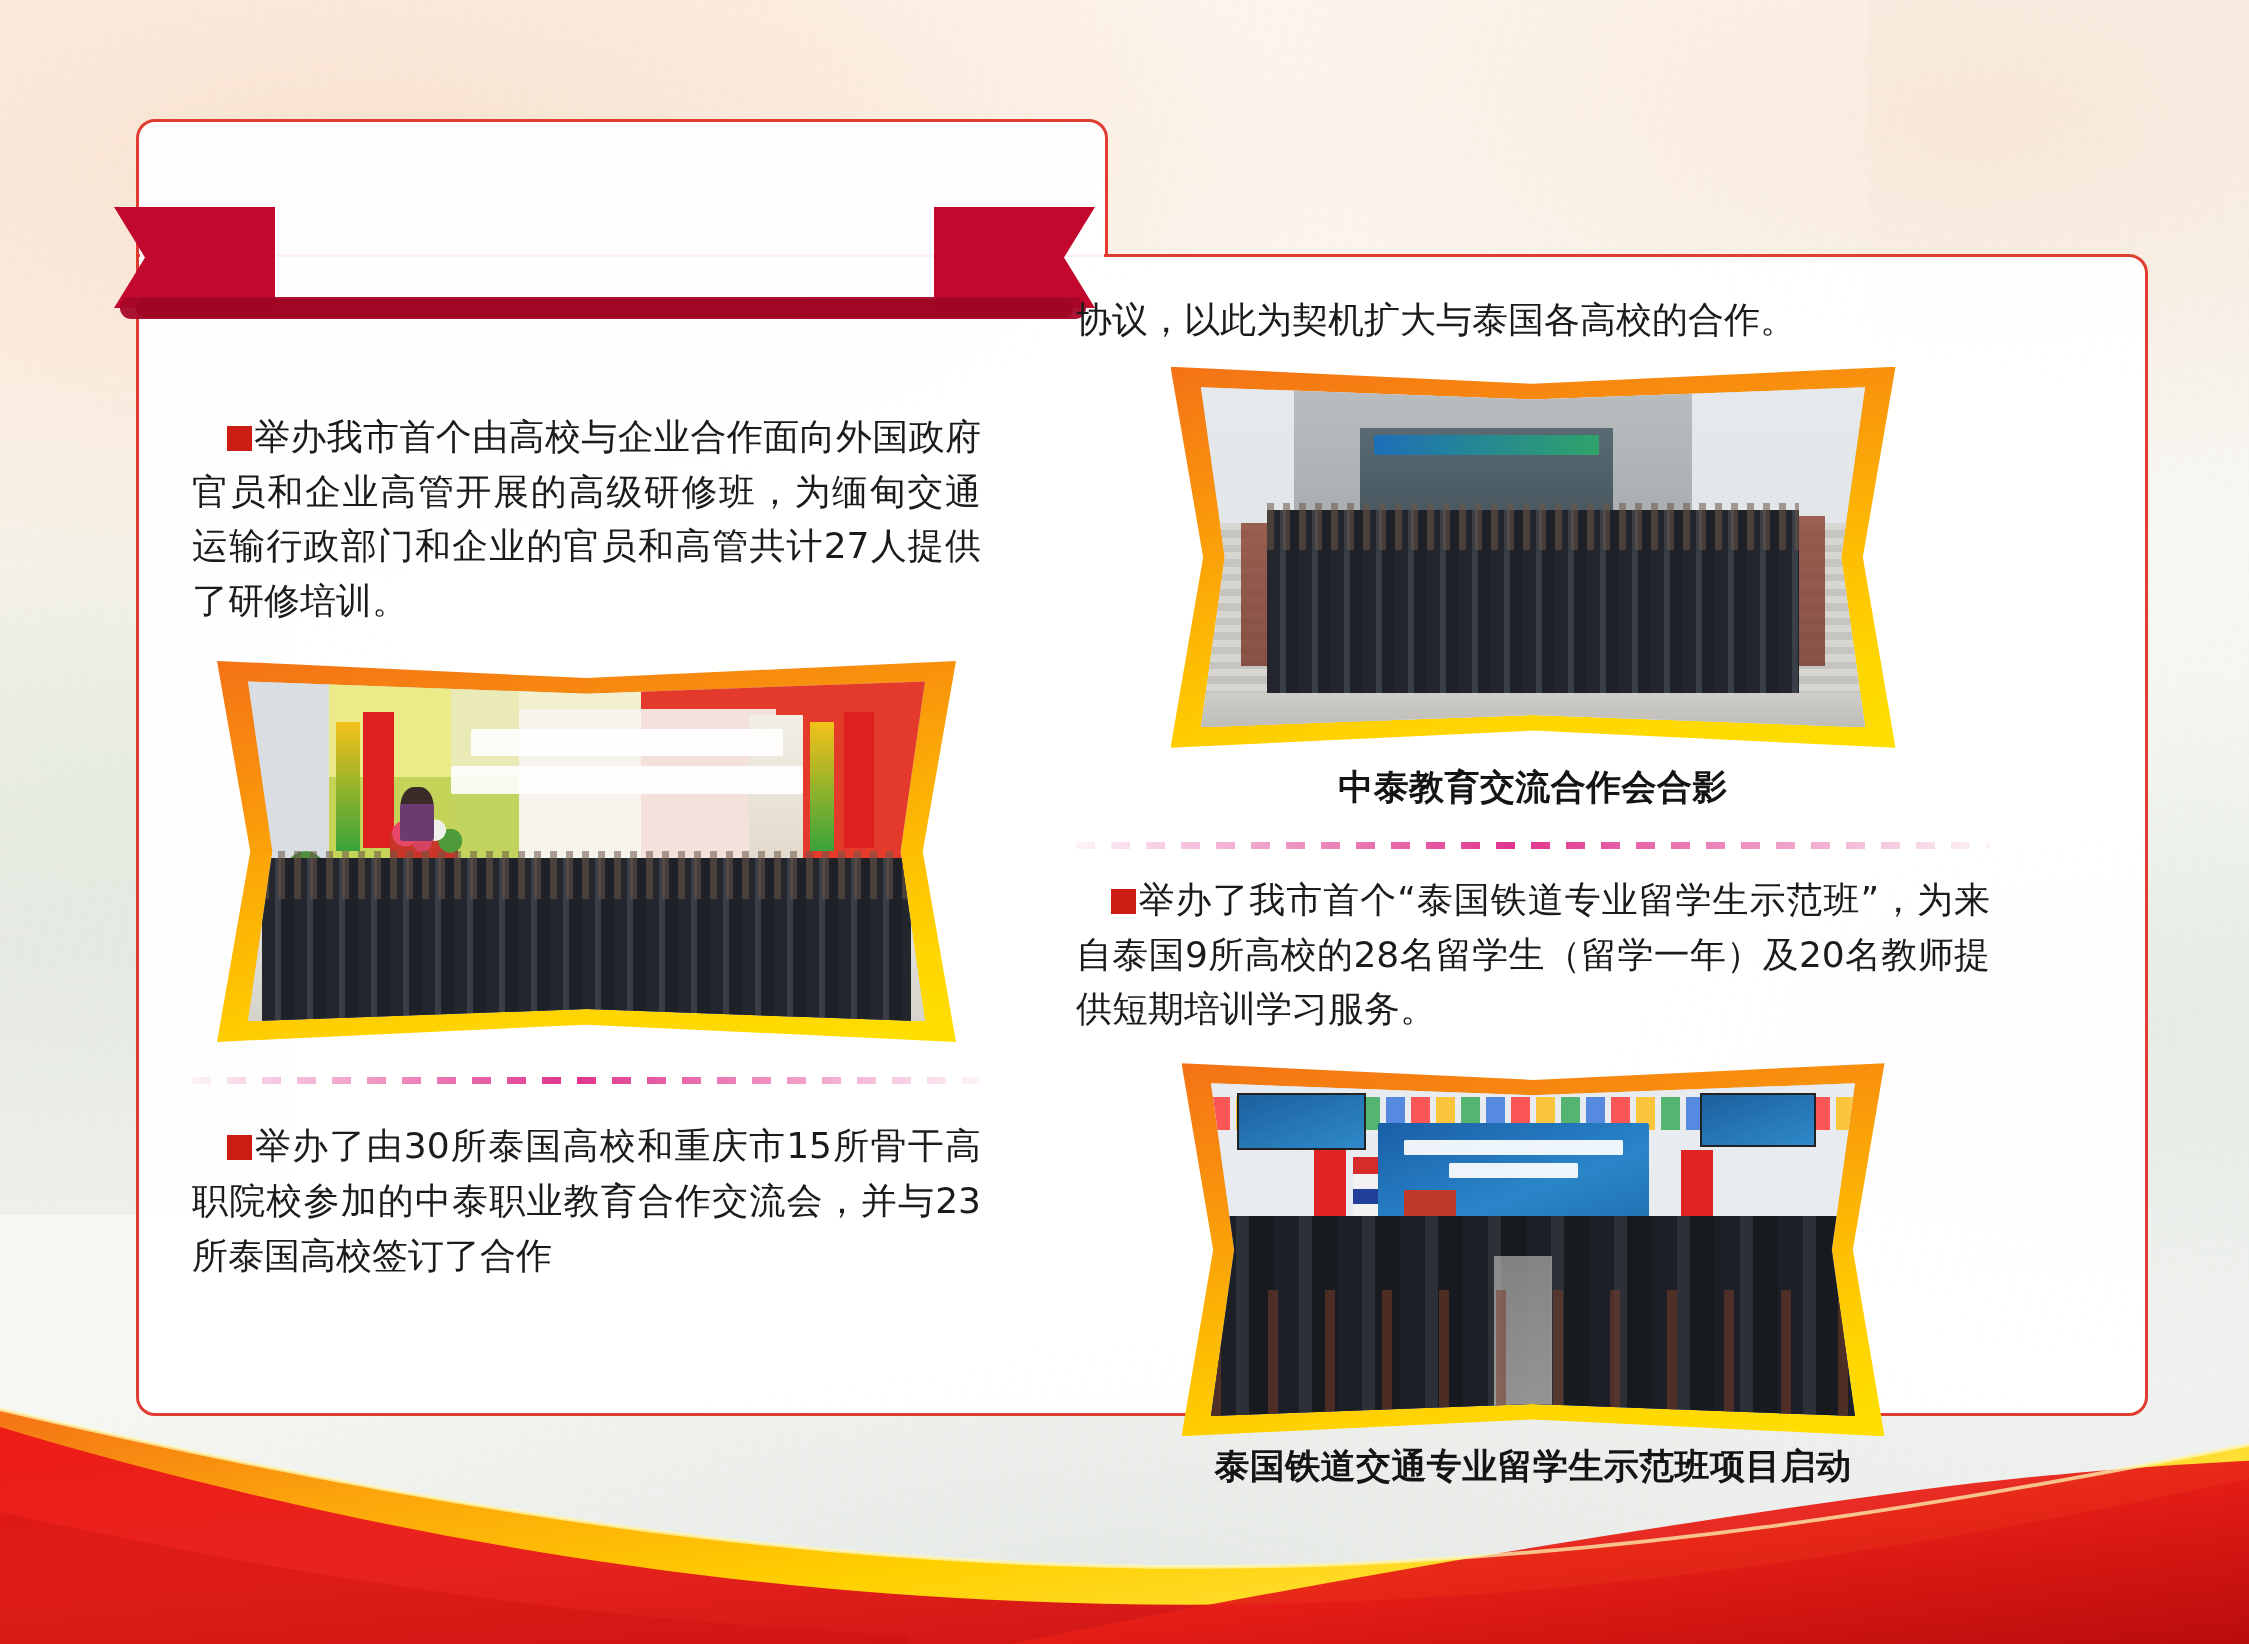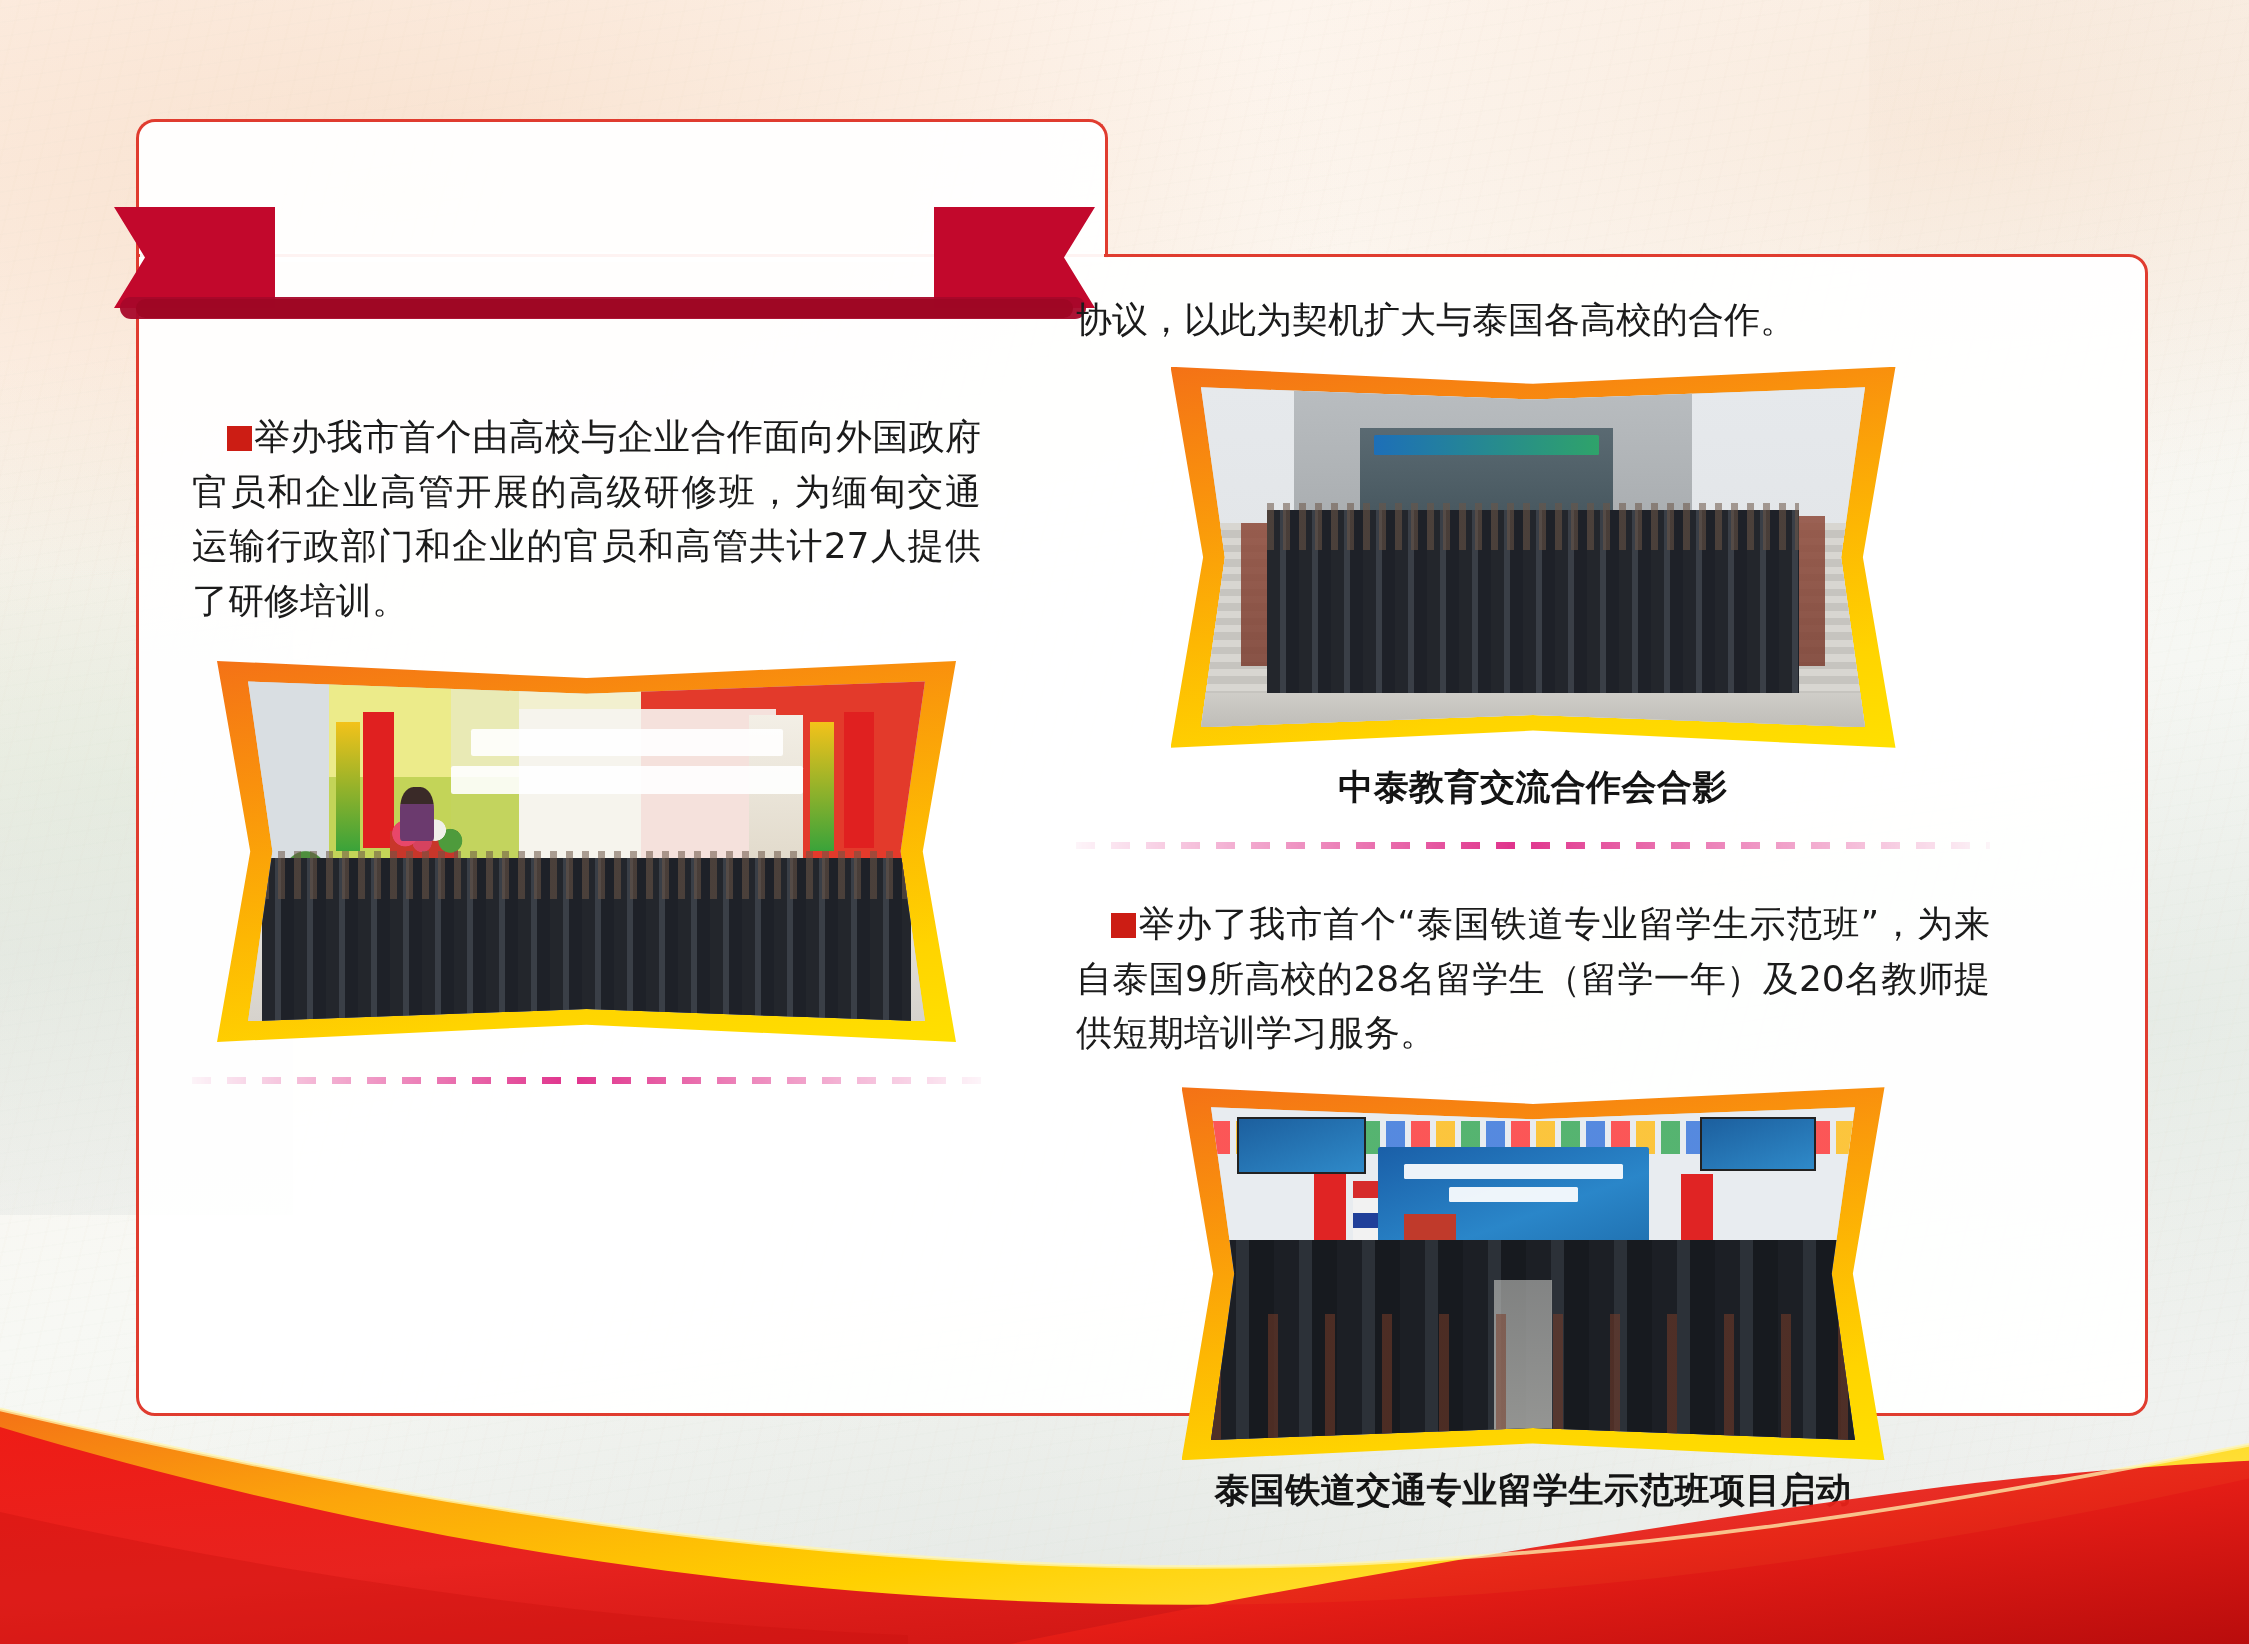--- a/index.html
+++ b/index.html
@@ -355,20 +355,21 @@
           <div class="a-plant"></div>
           <div class="b-crowd" style="top:52%;height:48%;left:2%;width:96%;"></div>
           <div class="b-heads" style="top:50%;left:2%;width:96%;"></div>
         </div>
       </div>
     </div>
 
 
     <div class="sep" style="margin-top:35px;"></div>
 
+    <p class="para" style="margin-top:35px;"><span class="lead"></span><span class="bullet-sq"></span><span>举办了由30所泰国高校和重庆市15所骨干高职院校参加的中泰职业教育合作交流会，并与23所泰国高校签订了合作</span></p>
 
   </div>
 
   <div id="col-right">
 
     <p class="para">协议，以此为契机扩大与泰国各高校的合作。</p>
 
     <div class="photo-box" style="width:725px;height:381px;margin-top:19px;">
       <div class="photo-frame"></div>
       <div class="photo-inner">
@@ -384,21 +385,21 @@
           <div class="b-heads"></div>
           <div class="b-ground"></div>
         </div>
       </div>
     </div>
 
     <div class="caption" style="margin-top:16px;">中泰教育交流合作会合影</div>
 
     <div class="sep" style="margin-top:31px;"></div>
 
-    <p class="para" style="margin-top:48px;"><span class="lead"></span><span class="bullet-sq"></span><span>举办了我市首个“泰国铁道专业留学生示范班”，为来自泰国9所高校的28名留学生（留学一年）及20名教师提供短期培训学习服务。</span></p>
+    <p class="para" style="margin-top:24px;"><span class="lead"></span><span class="bullet-sq"></span><span>举办了我市首个“泰国铁道专业留学生示范班”，为来自泰国9所高校的28名留学生（留学一年）及20名教师提供短期培训学习服务。</span></p>
 
     <div class="photo-box" style="width:703px;height:373px;margin-top:26px;">
       <div class="photo-frame"></div>
       <div class="photo-inner">
         <div class="scene">
           <div class="c-hall"></div>
           <div class="c-flags"></div>
           <div class="c-screen"></div>
           <div class="c-ttl1"></div>
           <div class="c-ttl2"></div>

